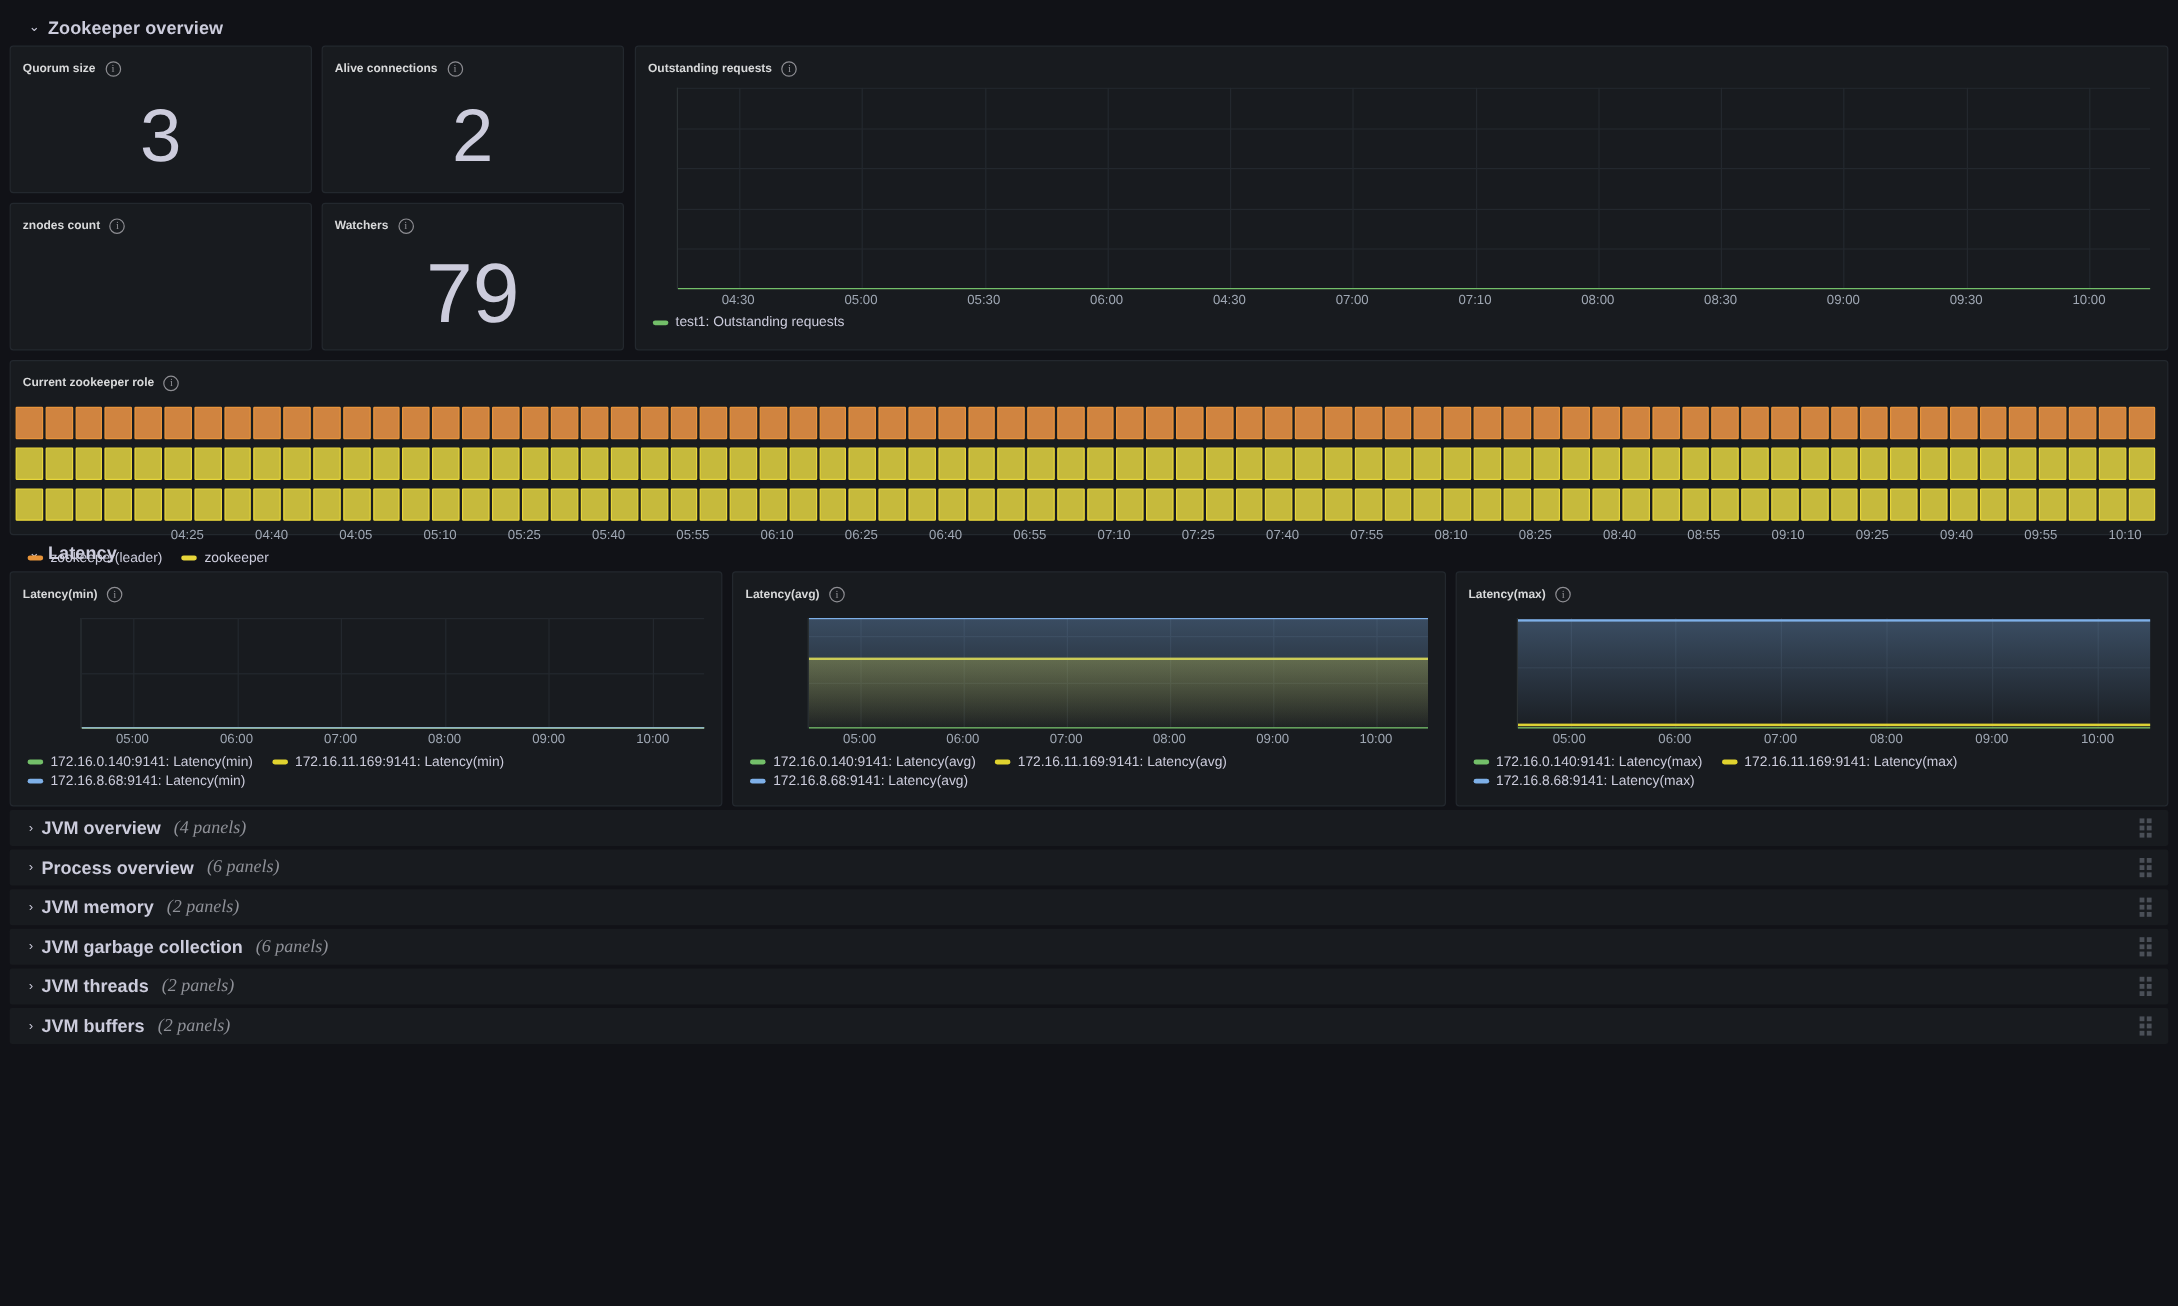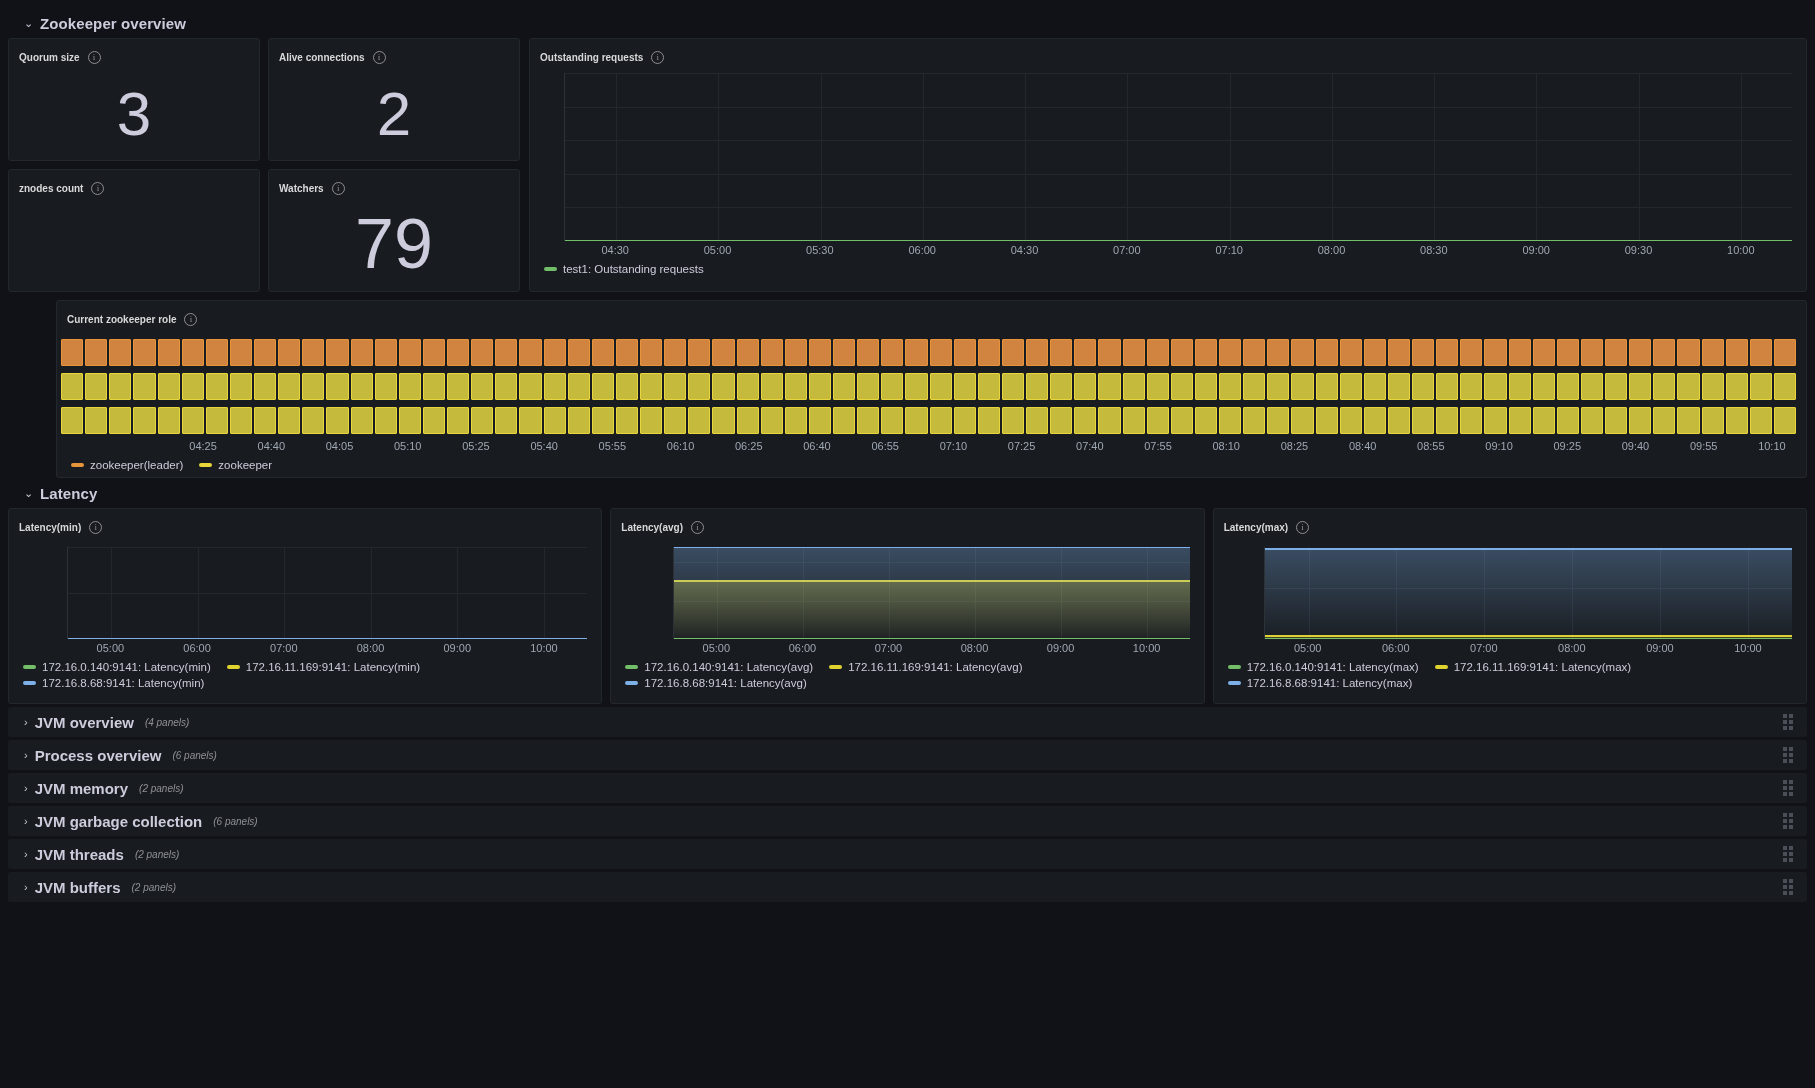--- a/index.html
+++ b/index.html
@@ -85,21 +85,21 @@
   }
   .legend {
     display: flex; flex-wrap: wrap; gap: 4px 16px;
     padding: 4px 0 0 14px;
   }
   .legend-item { display: flex; align-items: center; gap: 6px; cursor: pointer; }
   .legend-swatch { width: 13px; height: 4px; border-radius: 2px; flex: 0 0 auto; }
   .legend-label { font-size: 11.5px; color: #ccccdc; white-space: nowrap; }
 
   
-  .panel-timeline { height: 178px; margin-top: 8px; margin-left: 48px; }
+  .panel-timeline { height: 146px; margin-top: 8px; }
   .tl-body { display: flex; padding: 4px 10px 0 4px; }
   .tl-labels { width: 108px; flex: 0 0 auto; }
   .tl-label {
     height: 34px; display: flex; align-items: center; justify-content: flex-end;
     font-size: 11.5px; color: #ccccdc; padding-right: 9px; white-space: nowrap;
   }
   .tl-tracks { flex: 1; position: relative; }
   .tl-track { height: 34px; display: flex; gap: 2px; align-items: center; }
   .tl-cell { flex: 1 1 0; height: 27px; border-radius: 1px; }
   .tl-xticks { position: relative; height: 18px; margin-left: 112px; }
@@ -112,21 +112,21 @@
   .collapsed-row {
     background: #181b1f;
     height: 30px; margin-top: 3px;
     display: flex; align-items: center; gap: 7px;
     padding-left: 16px; cursor: pointer; position: relative;
     border-radius: 2px;
   }
   .collapsed-row .chev-r { font-size: 11px; color: #ccccdc; line-height: 1; }
   .collapsed-row .cr-title { font-size: 15px; font-weight: bold; color: #ccccdc; }
   .collapsed-row .cr-count {
-    font-size: 10px; color: #8e9097; font-style: italic; margin-left: 4px;
+    font-size: 15px; color: #8e9097; font-style: italic; margin-left: 4px; font-family: Liberation Serif, serif;
   }
   .drag-handle {
     position: absolute; right: 14px; top: 50%; transform: translateY(-50%);
     display: grid; grid-template-columns: repeat(2, 4px);
     grid-template-rows: repeat(3, 4px); gap: 2px; cursor: grab;
   }
   .drag-handle i { background: #4a4f57; display: block; width: 4px; height: 4px; }
 </style>
 </head>
 <body>

